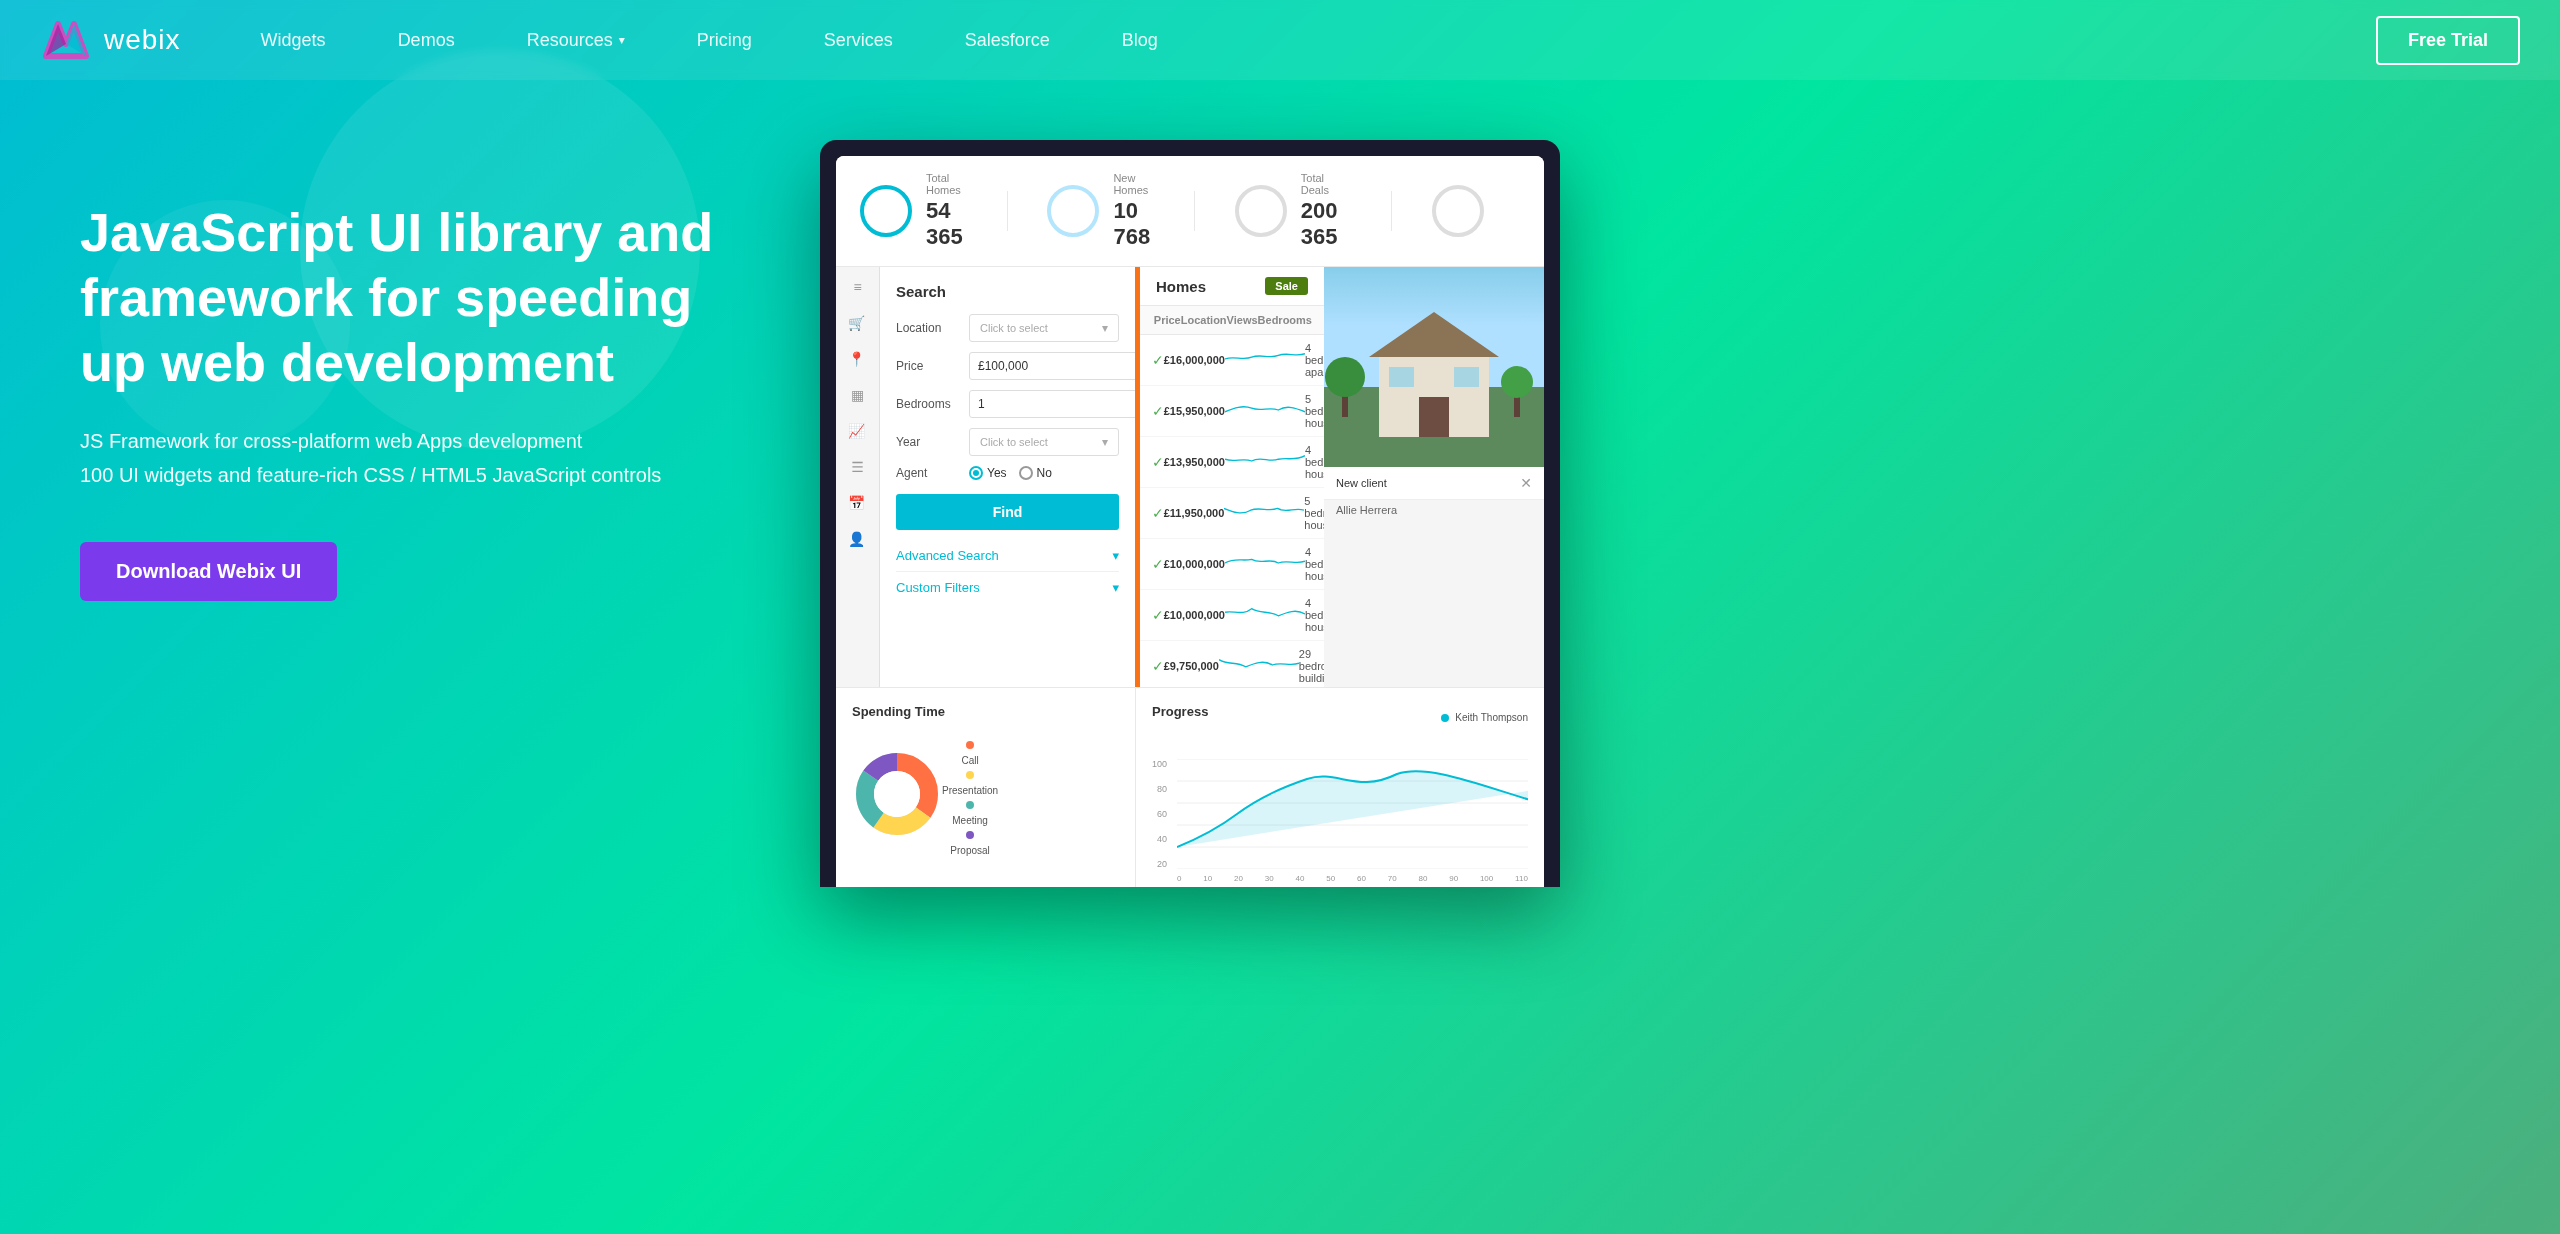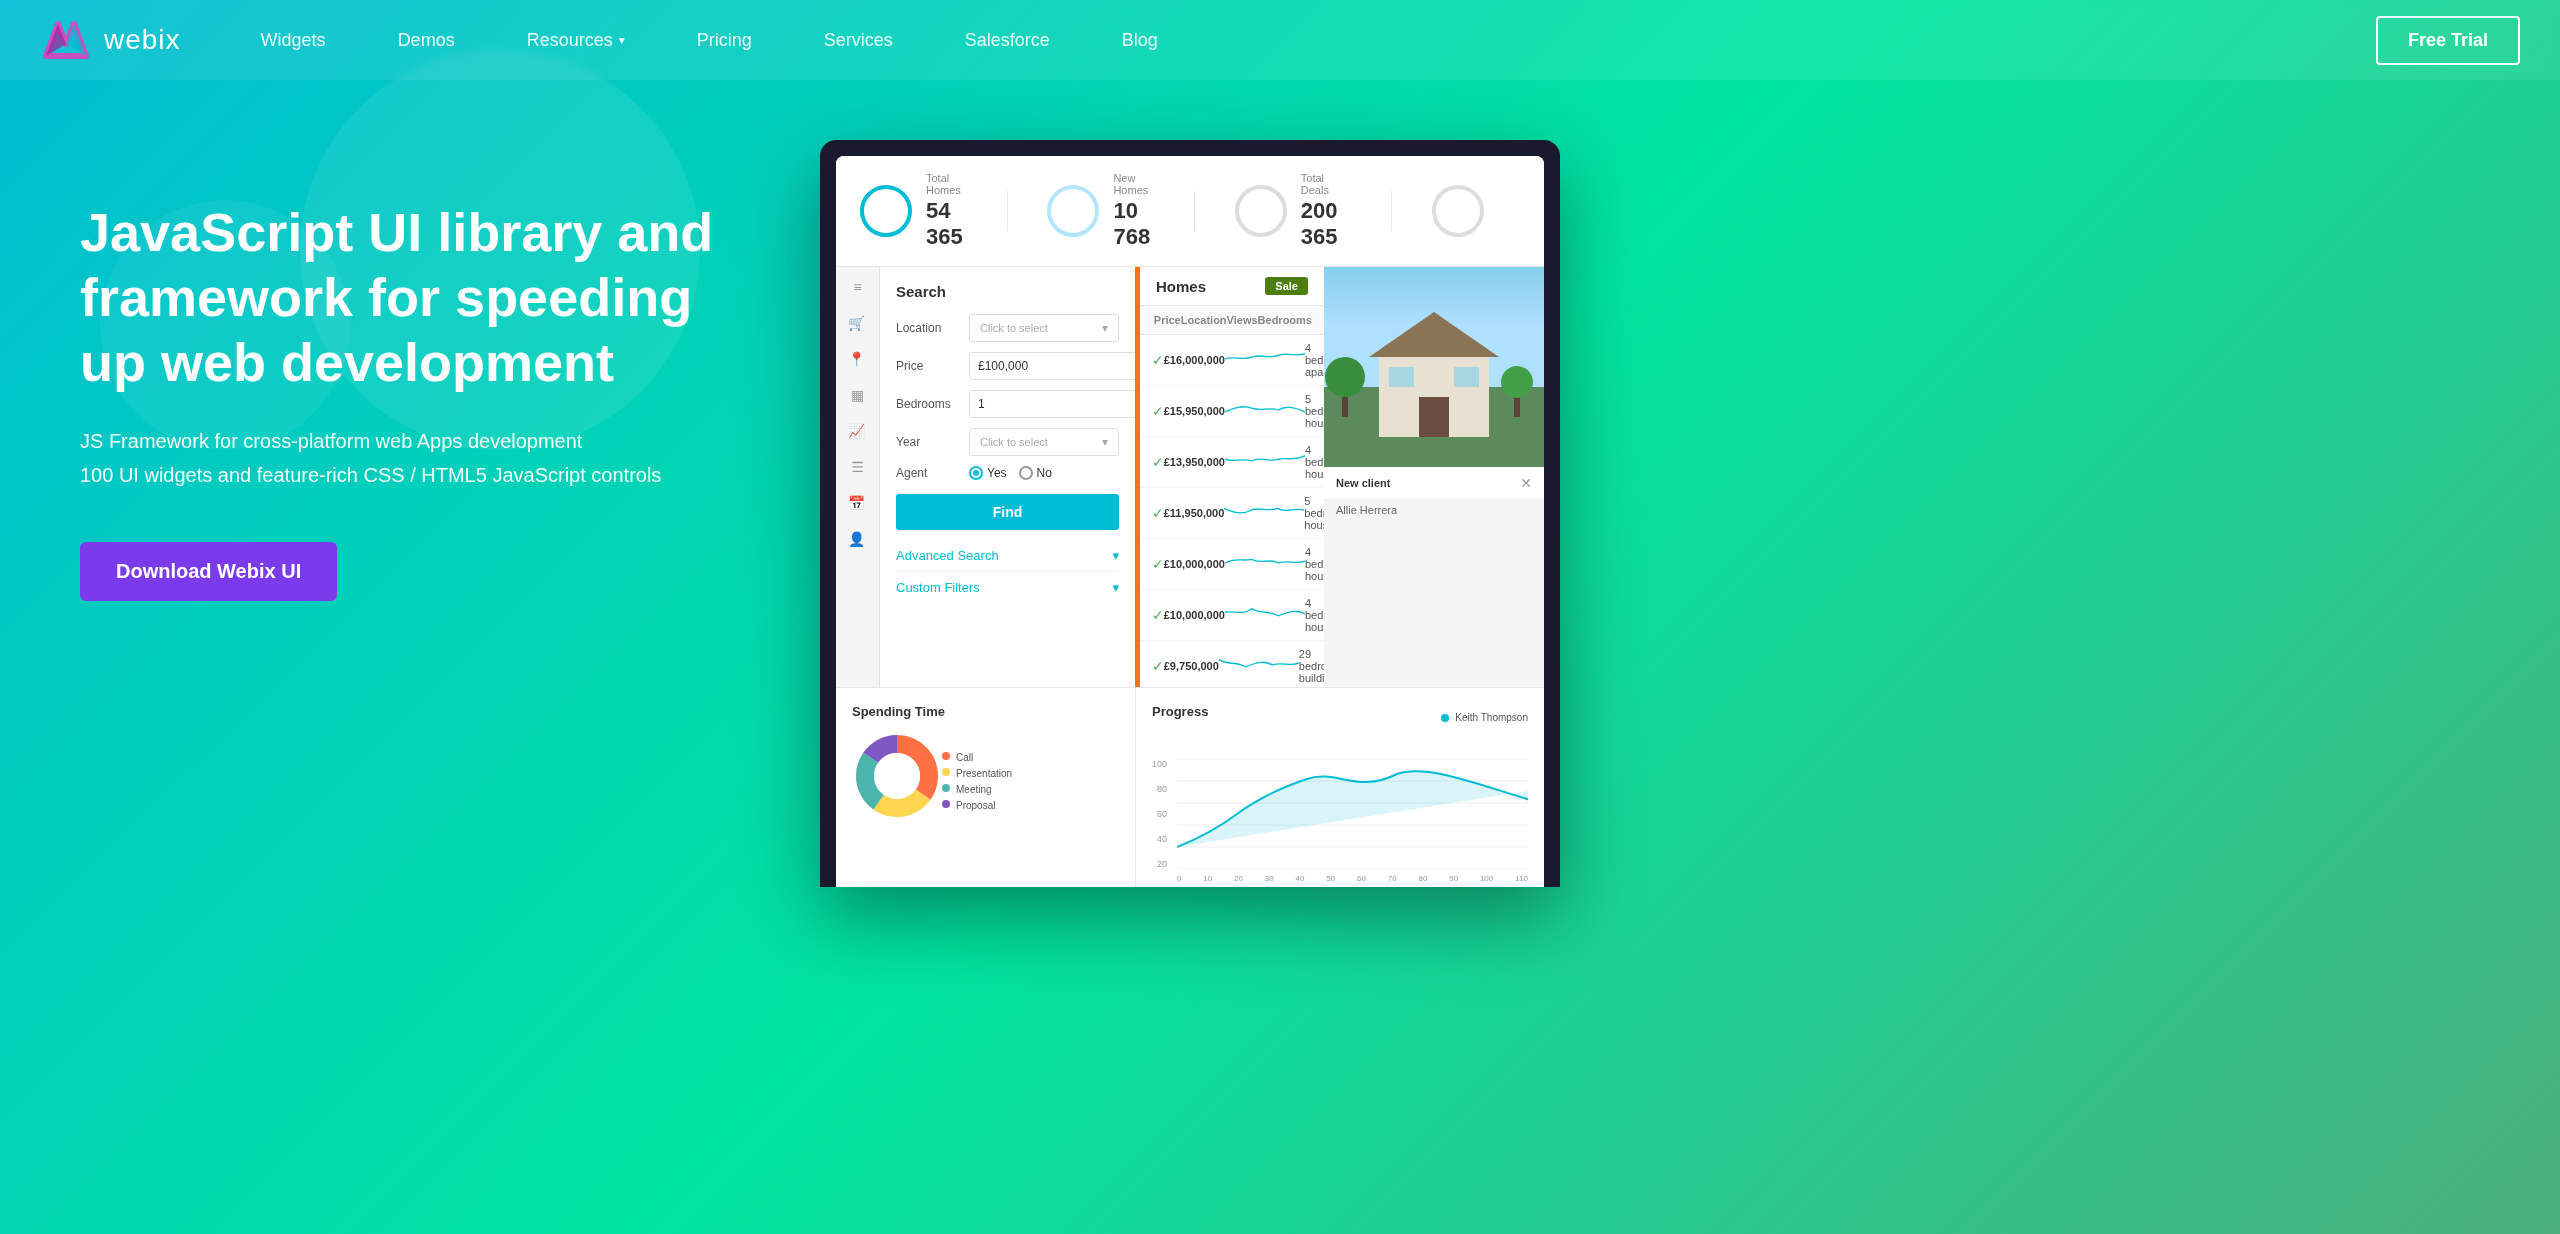--- a/index.html
+++ b/index.html
@@ -200,36 +200,36 @@
     .property-img {
       width: 100%; height: 200px;
       background: linear-gradient(180deg, #87ceeb 0%, #90caf9 40%, #5c8a5c 60%, #4a7c4a 100%);
       position: relative; overflow: hidden;
     }
     .notification-bar {
       background: #fff; padding: 8px 12px;
       display: flex; align-items: center; justify-content: space-between;
       border-bottom: 1px solid #eee;
     }
-    .notif-text { font-size: 11px; color: #333; font-weight: 700; }
+    .notif-text { font-size: 11px; color: #333; font-weight: 400; }
     .notif-close { color: #999; font-size: 14px; cursor: pointer; }
     .notif-user { font-size: 11px; color: #666; padding: 4px 12px; }
 
     
     .bottom-charts {
       display: flex; height: 200px; background: #fff;
       border-top: 1px solid #e8e8e8;
     }
     .chart-spending {
       width: 300px; padding: 16px;
       border-right: 1px solid #e8e8e8;
     }
     .chart-title { font-size: 13px; font-weight: 600; color: #333; margin-bottom: 12px; }
     .donut-labels { display: flex; flex-direction: column; gap: 5px; padding-top: 10px; }
-    .legend-item { display: flex; gap: 6px; font-size: 10px; color: #555; }
+    .legend-item { display: flex; align-items: center; gap: 6px; font-size: 10px; color: #555; flex-direction: column; }
     .legend-dot { width: 8px; height: 8px; border-radius: 50%; flex-shrink: 0; }
 
     .chart-progress { flex: 1; padding: 16px; }
 
     
     .hero-bg-circle1 {
       position: absolute; width: 400px; height: 400px; border-radius: 50%;
       background: rgba(255,255,255,0.08); top: 50px; left: 300px; z-index: 1;
     }
     .hero-bg-circle2 {

